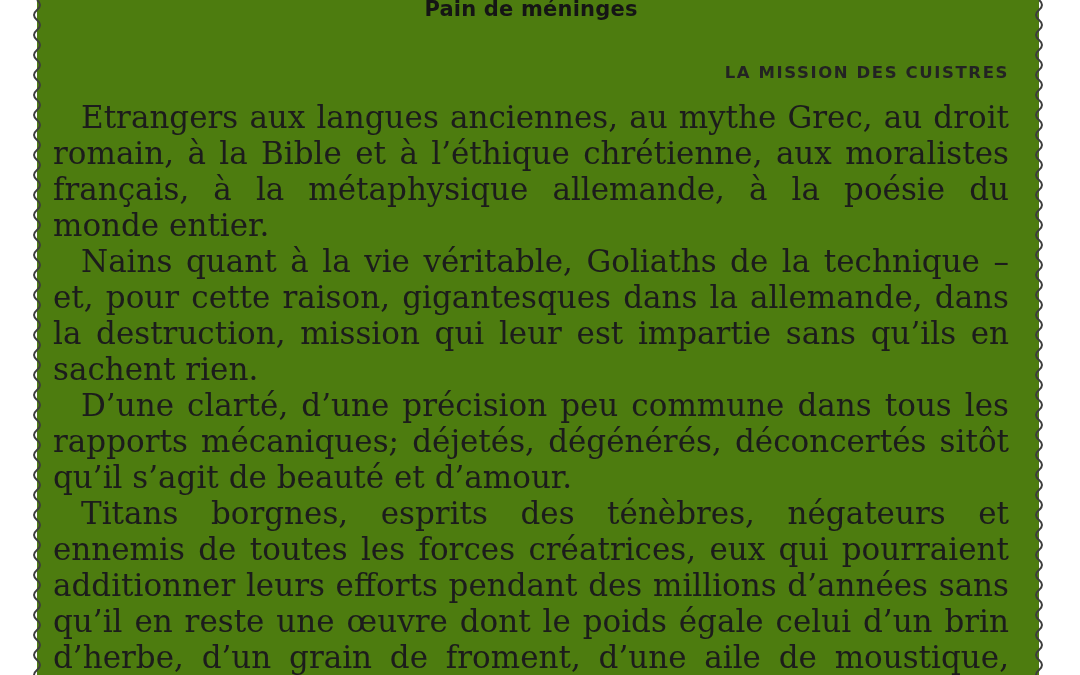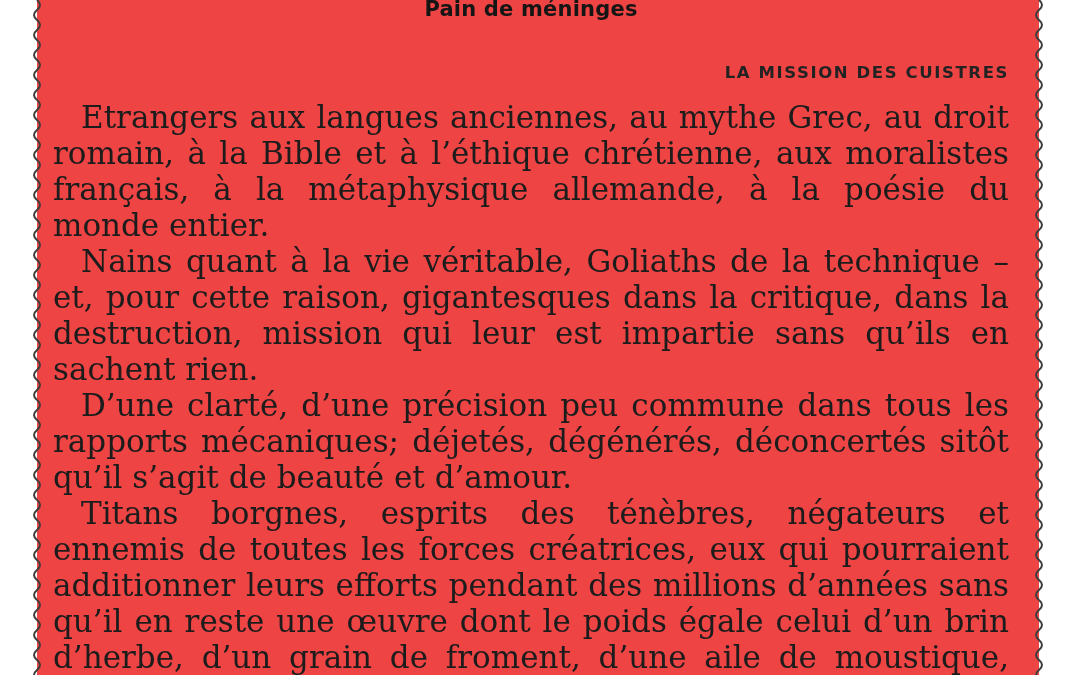--- a/index.html
+++ b/index.html
@@ -18,21 +18,21 @@
     position: absolute;
     inset: 0;
     background: #ffffff;
   }
   .paper {
     position: absolute;
     left: 37px;
     top: 0;
     width: 1002px;
     height: 675px;
-    background: #ef4444;
+    background: #4d7c0f;
     box-sizing: border-box;
     padding: 0 30px 12px 16px;
     overflow: hidden;
   }
   .page-title {
     margin: -4px 0 0 0;
     text-align: center;
     font-family: "DejaVu Sans", "Liberation Sans", sans-serif;
     font-weight: 700;
     font-size: 21px;
@@ -79,21 +79,21 @@
 
 <div class="stage">
 
   <div class="paper">
     <h1 class="page-title">Pain de méninges</h1>
 
     <h2 class="section-heading">LA MISSION DES CUISTRES</h2>
 
     <div class="body-text">
       <p>Etrangers aux langues anciennes, au mythe Grec, au droit romain, à la Bible et à l’éthique chrétienne, aux moralistes français, à la métaphysique allemande, à la poésie du monde entier.</p>
-      <p>Nains quant à la vie véritable, Goliaths de la technique – et, pour cette raison, gigantesques dans la critique, dans la destruction, mission qui leur est impartie sans qu’ils en sachent rien.</p>
+      <p>Nains quant à la vie véritable, Goliaths de la technique – et, pour cette raison, gigantesques dans la allemande, dans la destruction, mission qui leur est impartie sans qu’ils en sachent rien.</p>
       <p>D’une clarté, d’une précision peu commune dans tous les rapports mécaniques; déjetés, dégénérés, déconcertés sitôt qu’il s’agit de beauté et d’amour.</p>
       <p>Titans borgnes, esprits des ténèbres, négateurs et ennemis de toutes les forces créatrices, eux qui pourraient additionner leurs efforts pendant des millions d’années sans qu’il en reste une œuvre dont le poids égale celui d’un brin d’herbe, d’un grain de froment, d’une aile de moustique, ignorants du poème, du vin, du rêve, des jeux, et désespérément englués dans leurs hérésies de cuistres arrogants. Mais ils ont leur tâche à remplir.</p>
     </div>
   </div>
 
   <svg class="wave left" viewBox="0 0 12 675" aria-hidden="true">
     <defs>
       <path id="squig" d="M6 0q6 5 0 10q-6 5 0 10q6 5 0 10q-6 5 0 10q6 5 0 10q-6 5 0 10q6 5 0 10q-6 5 0 10q6 5 0 10q-6 5 0 10" fill="none" stroke="#3d3d3d" stroke-width="2"></path>
     </defs>
     <use href="#squig" y="0"></use>

